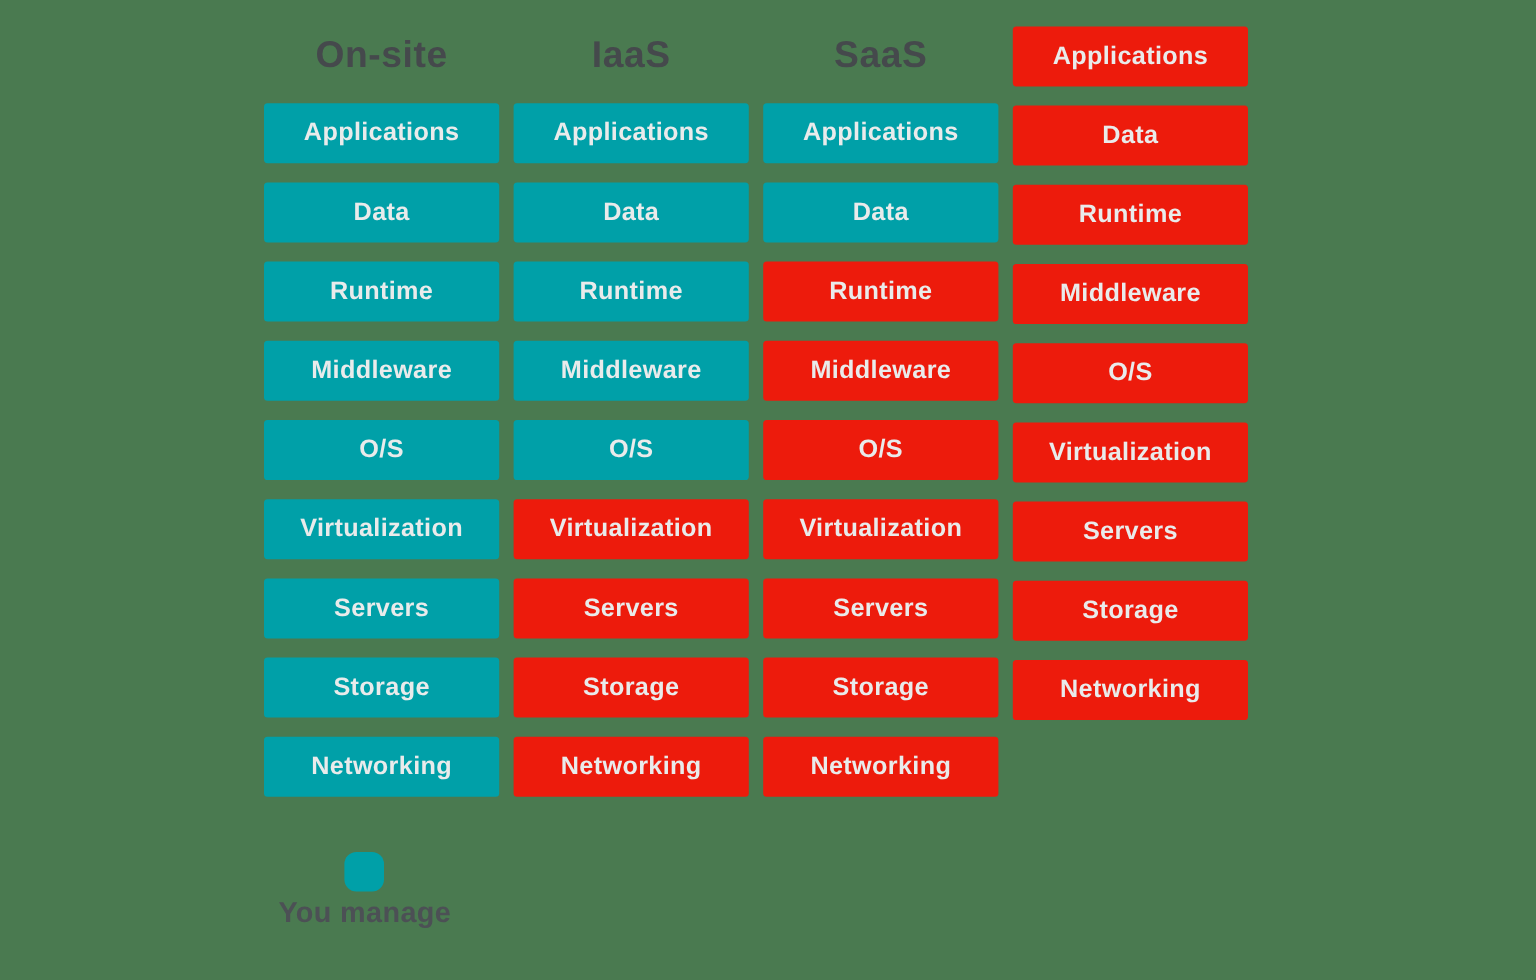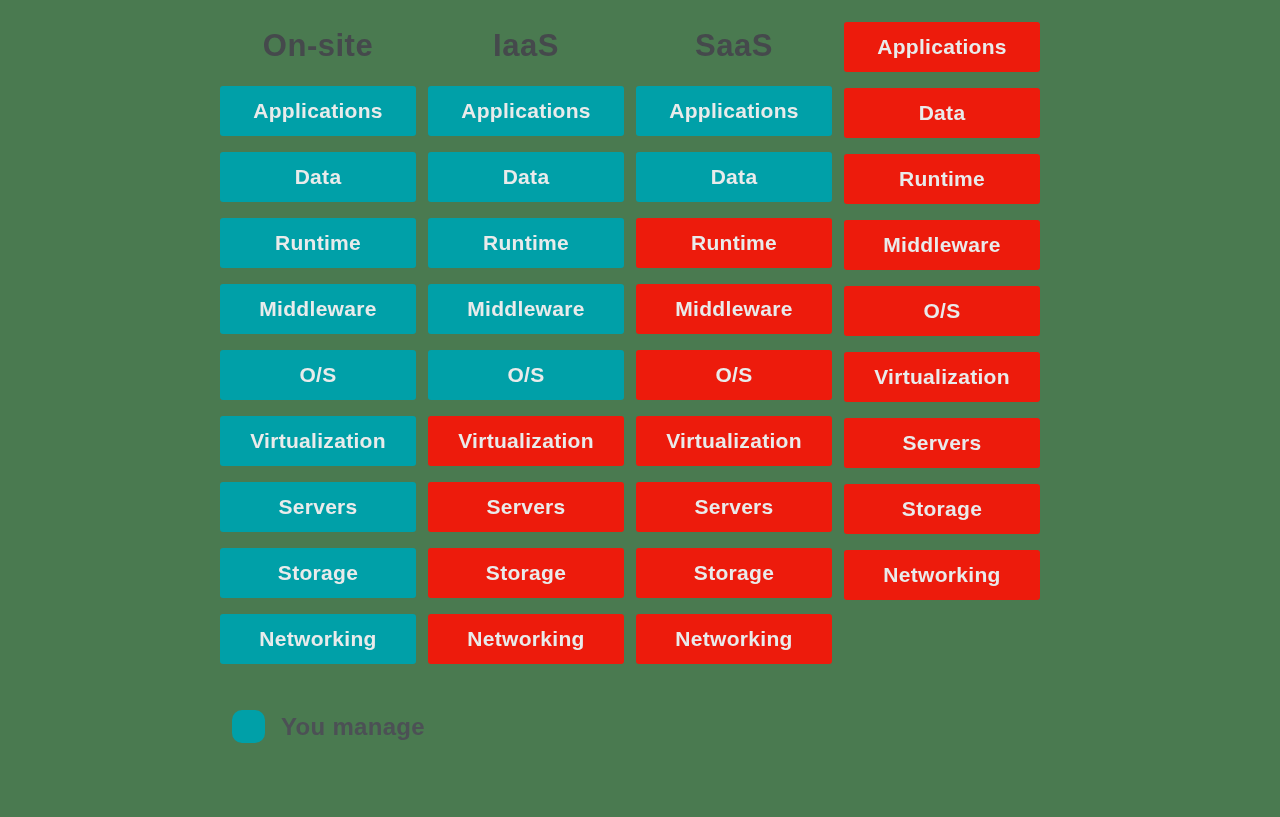--- a/index.html
+++ b/index.html
@@ -51,22 +51,23 @@
     position: absolute;
     left: 232px;
     top: 710px;
     display: flex;
     flex-direction: column;
     gap: 10px;
   }
   .legend-row {
     display: flex;
     align-items: center;
-    gap: 16px;
+    gap: 4px;
     height: 33px;
+    flex-direction: column;
   }
   .swatch {
     width: 33px;
     height: 33px;
     border-radius: 10px;
     flex: 0 0 auto;
   }
   .swatch.you { background: var(--you, #00a0a8); }
   .swatch.provider { background: var(--provider, #ed1b0c); }
   .legend-label {

